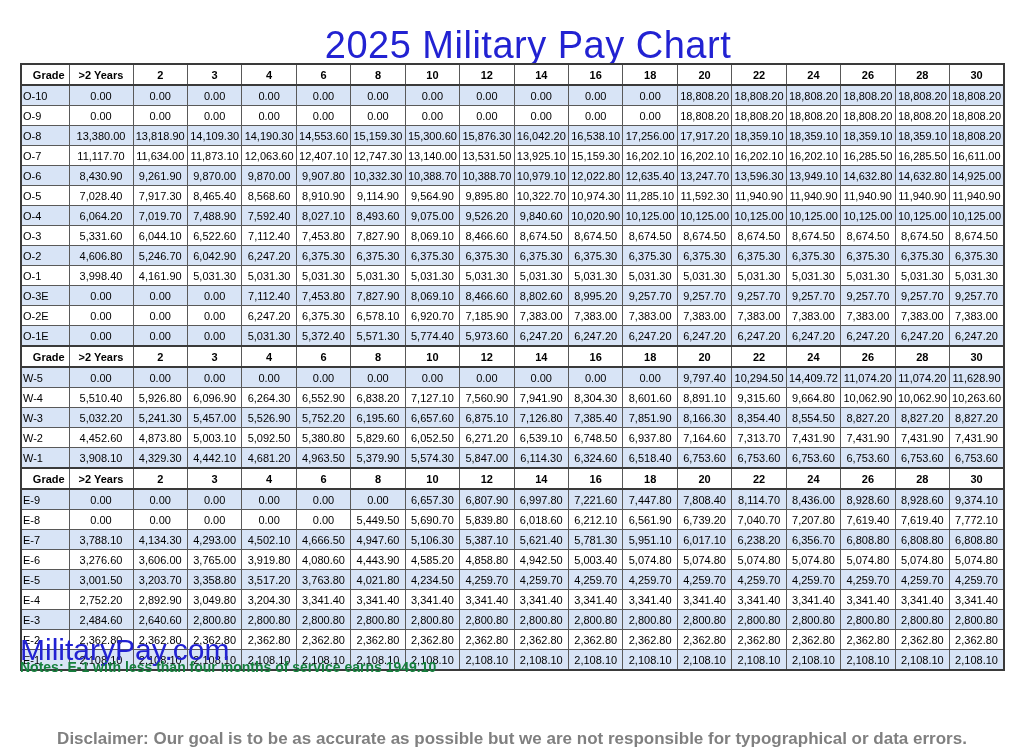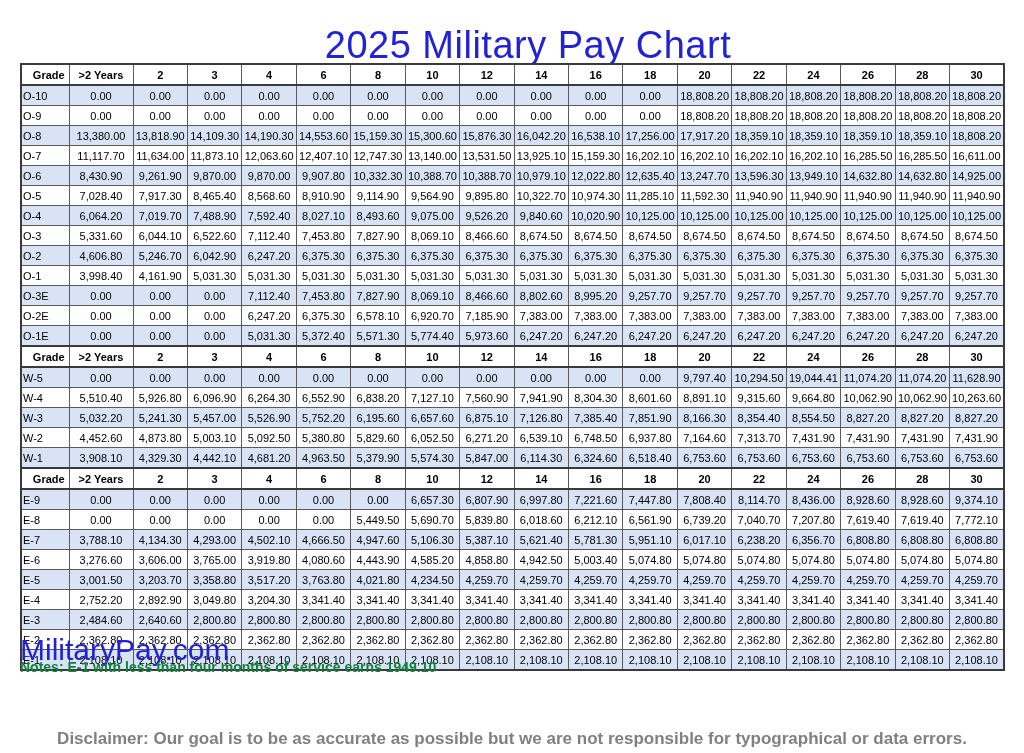--- a/index.html
+++ b/index.html
@@ -386,21 +386,21 @@
           <td>0.00</td>
           <td>0.00</td>
           <td>0.00</td>
           <td>0.00</td>
           <td>0.00</td>
           <td>0.00</td>
           <td>0.00</td>
           <td>0.00</td>
           <td>9,797.40</td>
           <td>10,294.50</td>
-          <td>19,044.41</td>
+          <td>14,409.72</td>
           <td>11,074.20</td>
           <td>11,074.20</td>
           <td>11,628.90</td>
         </tr>
         <tr>
           <th class="grade">W-4</th>
           <td>5,510.40</td>
           <td>5,926.80</td>
           <td>6,096.90</td>
           <td>6,264.30</td>

